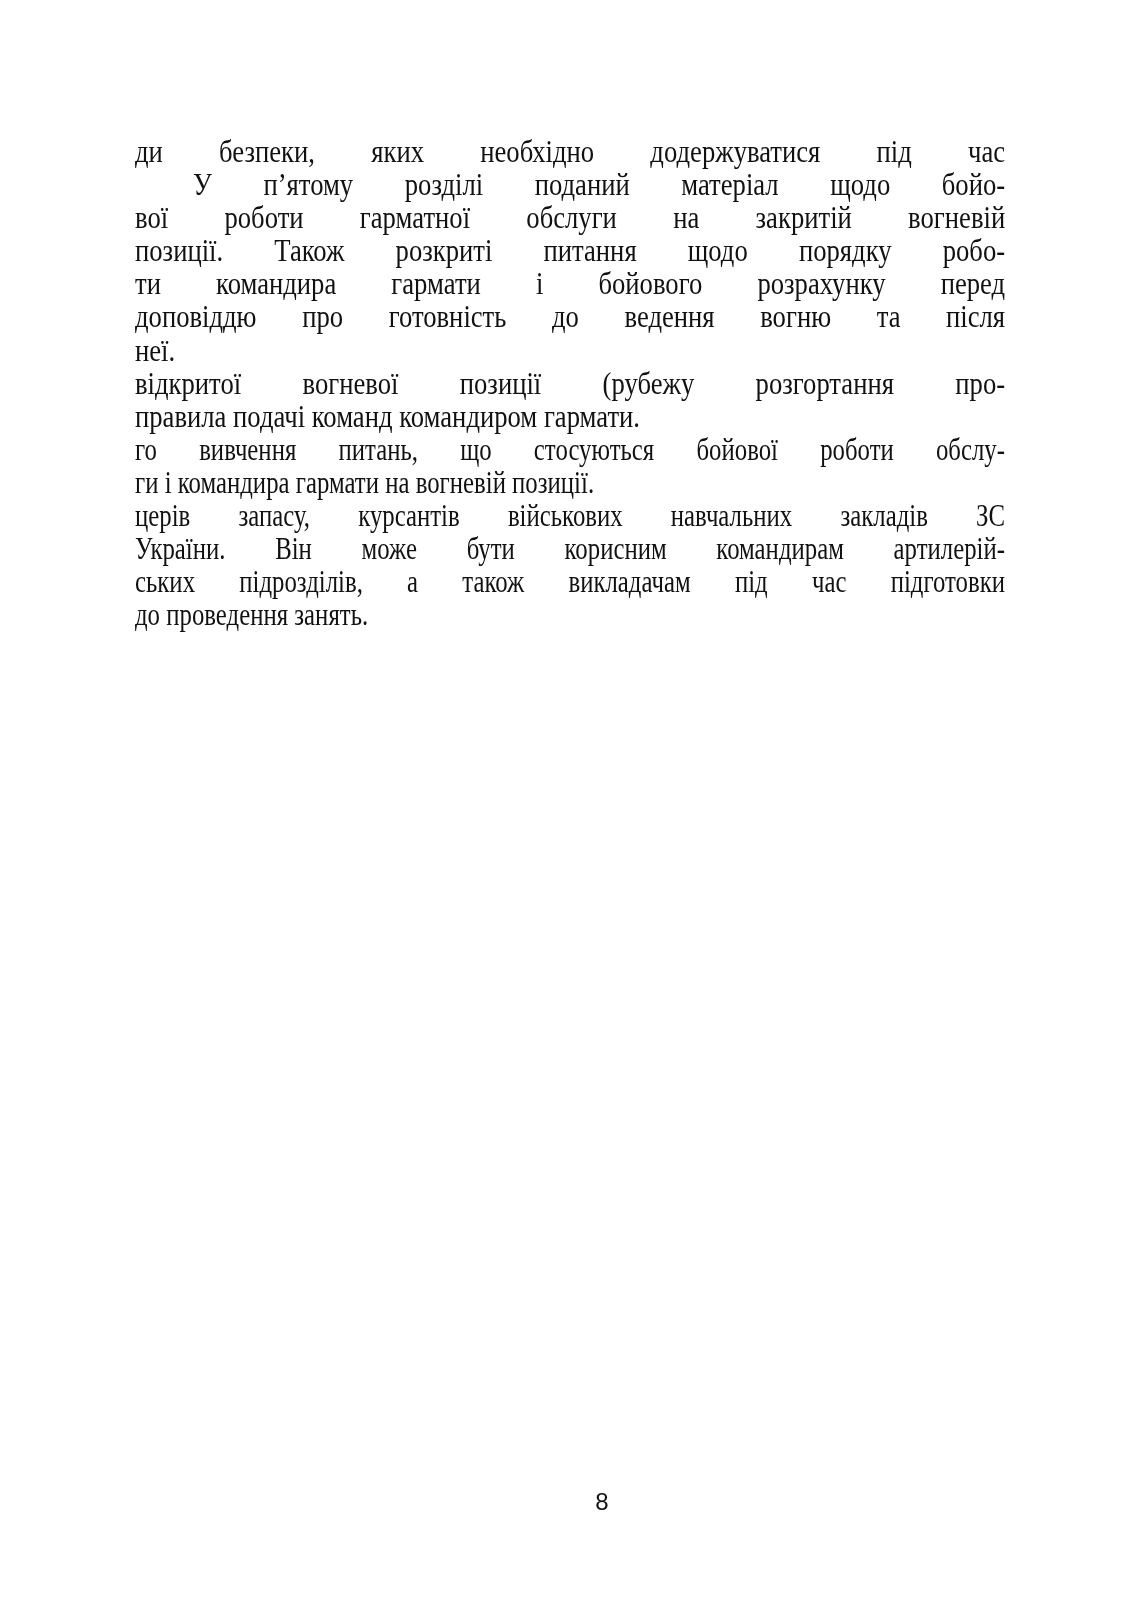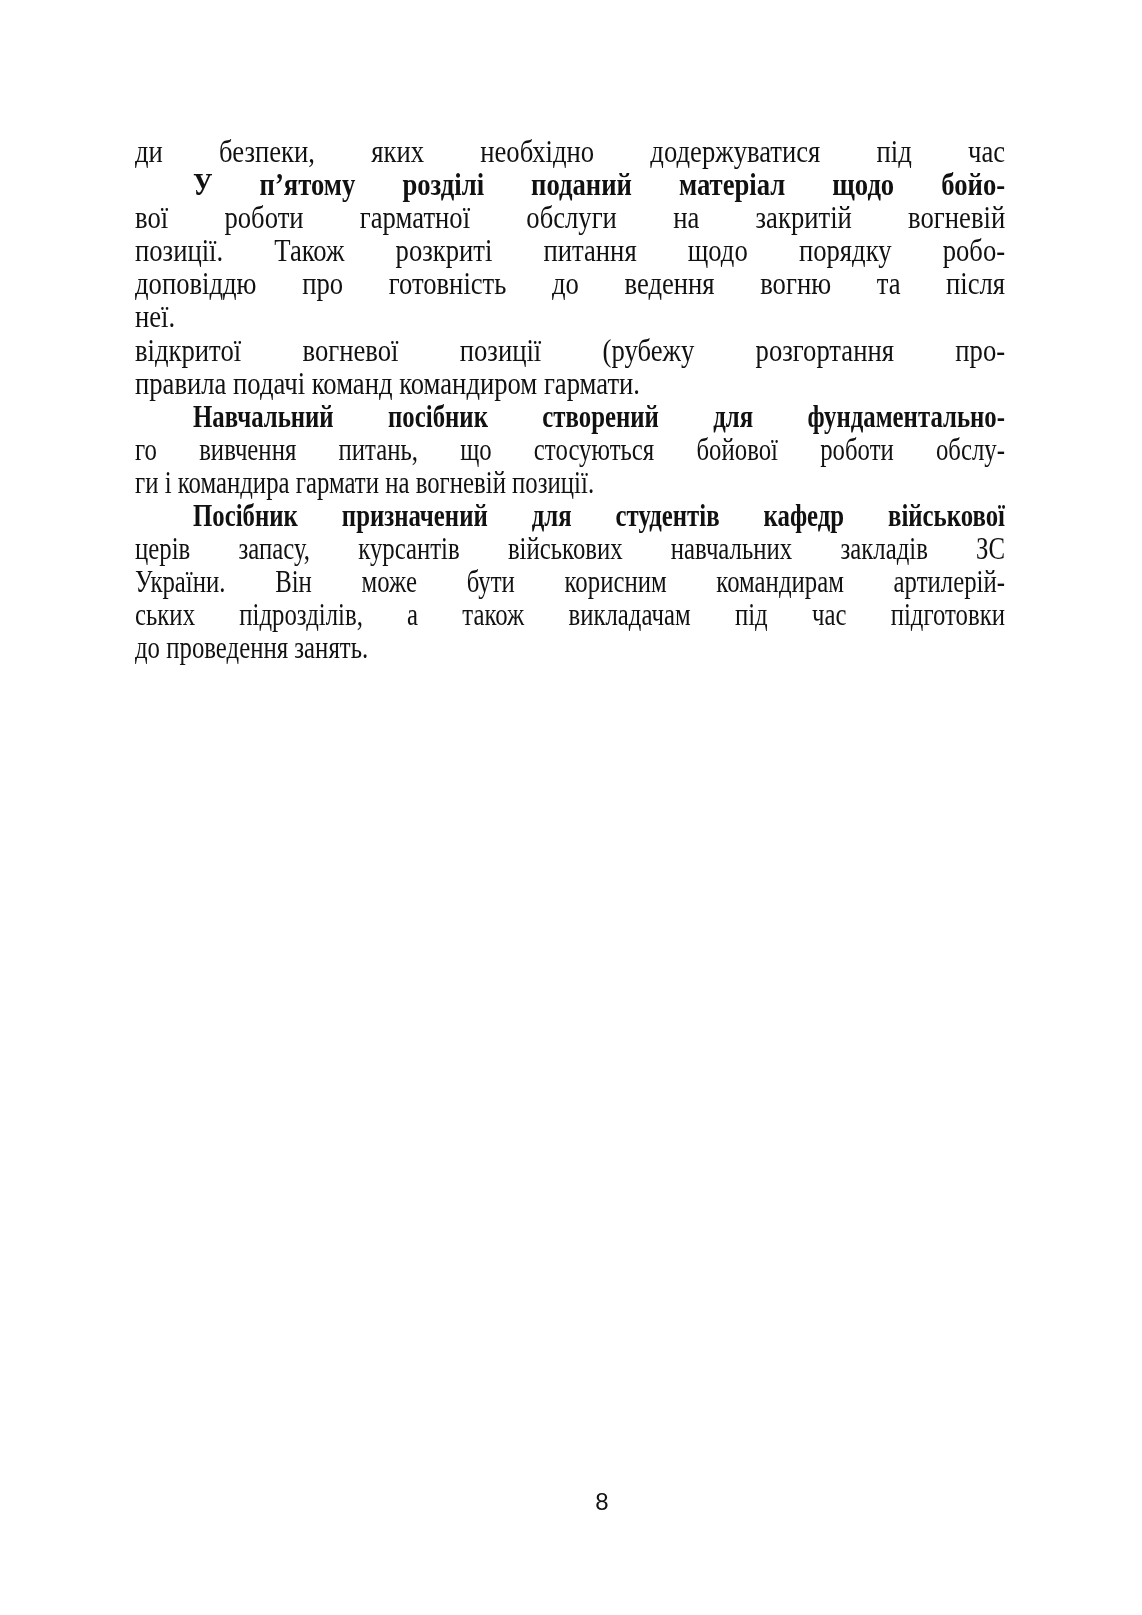--- a/index.html
+++ b/index.html
@@ -43,21 +43,20 @@
     transform-origin: left center;
     width: 100%;
   }
   .justify {
     text-align: justify;
     text-align-last: justify;
   }
   .indent {
     padding-left: 58px;
     box-sizing: border-box;
-    font-weight: bold;
   }
   .last {
     text-align: left;
     text-align-last: left;
   }
   .page-number {
     position: absolute;
     left: 0;
     width: 1142px;
     top: 1480px;
@@ -73,31 +72,30 @@
 <body>
 
 <div class="page">
   <div class="text-block">
 
     <div class="line justify"><span class="inner justify" style="transform:scaleX(0.86);width:116.3%;">ди безпеки, яких необхідно додержуватися під час</span></div>
 
     <div class="line justify indent"><span class="inner justify" style="transform:scaleX(0.86);width:116.3%;">У п’ятому розділі поданий матеріал щодо бойо-</span></div>
     <div class="line justify"><span class="inner justify" style="transform:scaleX(0.86);width:116.3%;">вої роботи гарматної обслуги на закритій вогневій</span></div>
     <div class="line justify"><span class="inner justify" style="transform:scaleX(0.86);width:116.3%;">позиції. Також розкриті питання щодо порядку робо-</span></div>
+    <div class="line justify"><span class="inner justify" style="transform:scaleX(0.86);width:116.3%;">ти командира гармати і бойового розрахунку перед</span></div>
     <div class="line justify"><span class="inner justify" style="transform:scaleX(0.86);width:116.3%;">доповіддю про готовність до ведення вогню та після</span></div>
     <div class="line last"><span class="inner last" style="transform:scaleX(0.86);width:116.3%;">неї.</span></div>
 
     <div class="line justify"><span class="inner justify" style="transform:scaleX(0.86);width:116.3%;">відкритої вогневої позиції (рубежу розгортання про-</span></div>
     <div class="line last"><span class="inner last" style="transform:scaleX(0.86);width:116.3%;">правила подачі команд командиром гармати.</span></div>
 
-    <div class="line justify indent"><span class="inner justify" style="transform:scaleX(0.80);width:125%;">Навчальний посібник створений для фундаментально-</span></div>
     <div class="line justify"><span class="inner justify" style="transform:scaleX(0.80);width:125%;">го вивчення питань, що стосуються бойової роботи обслу-</span></div>
     <div class="line last"><span class="inner last" style="transform:scaleX(0.80);width:125%;">ги і командира гармати на вогневій позиції.</span></div>
 
-    <div class="line justify indent"><span class="inner justify" style="transform:scaleX(0.80);width:125%;">Посібник призначений для студентів кафедр військової</span></div>
     <div class="line justify"><span class="inner justify" style="transform:scaleX(0.80);width:125%;">церів запасу, курсантів військових навчальних закладів ЗС</span></div>
     <div class="line justify"><span class="inner justify" style="transform:scaleX(0.80);width:125%;">України. Він може бути корисним командирам артилерій-</span></div>
     <div class="line justify"><span class="inner justify" style="transform:scaleX(0.80);width:125%;">ських підрозділів, а також викладачам під час підготовки</span></div>
     <div class="line last"><span class="inner last" style="transform:scaleX(0.80);width:125%;">до проведення занять.</span></div>
   </div>
 
   <div class="page-number">8</div>
 </div>
 
 </body></html>

